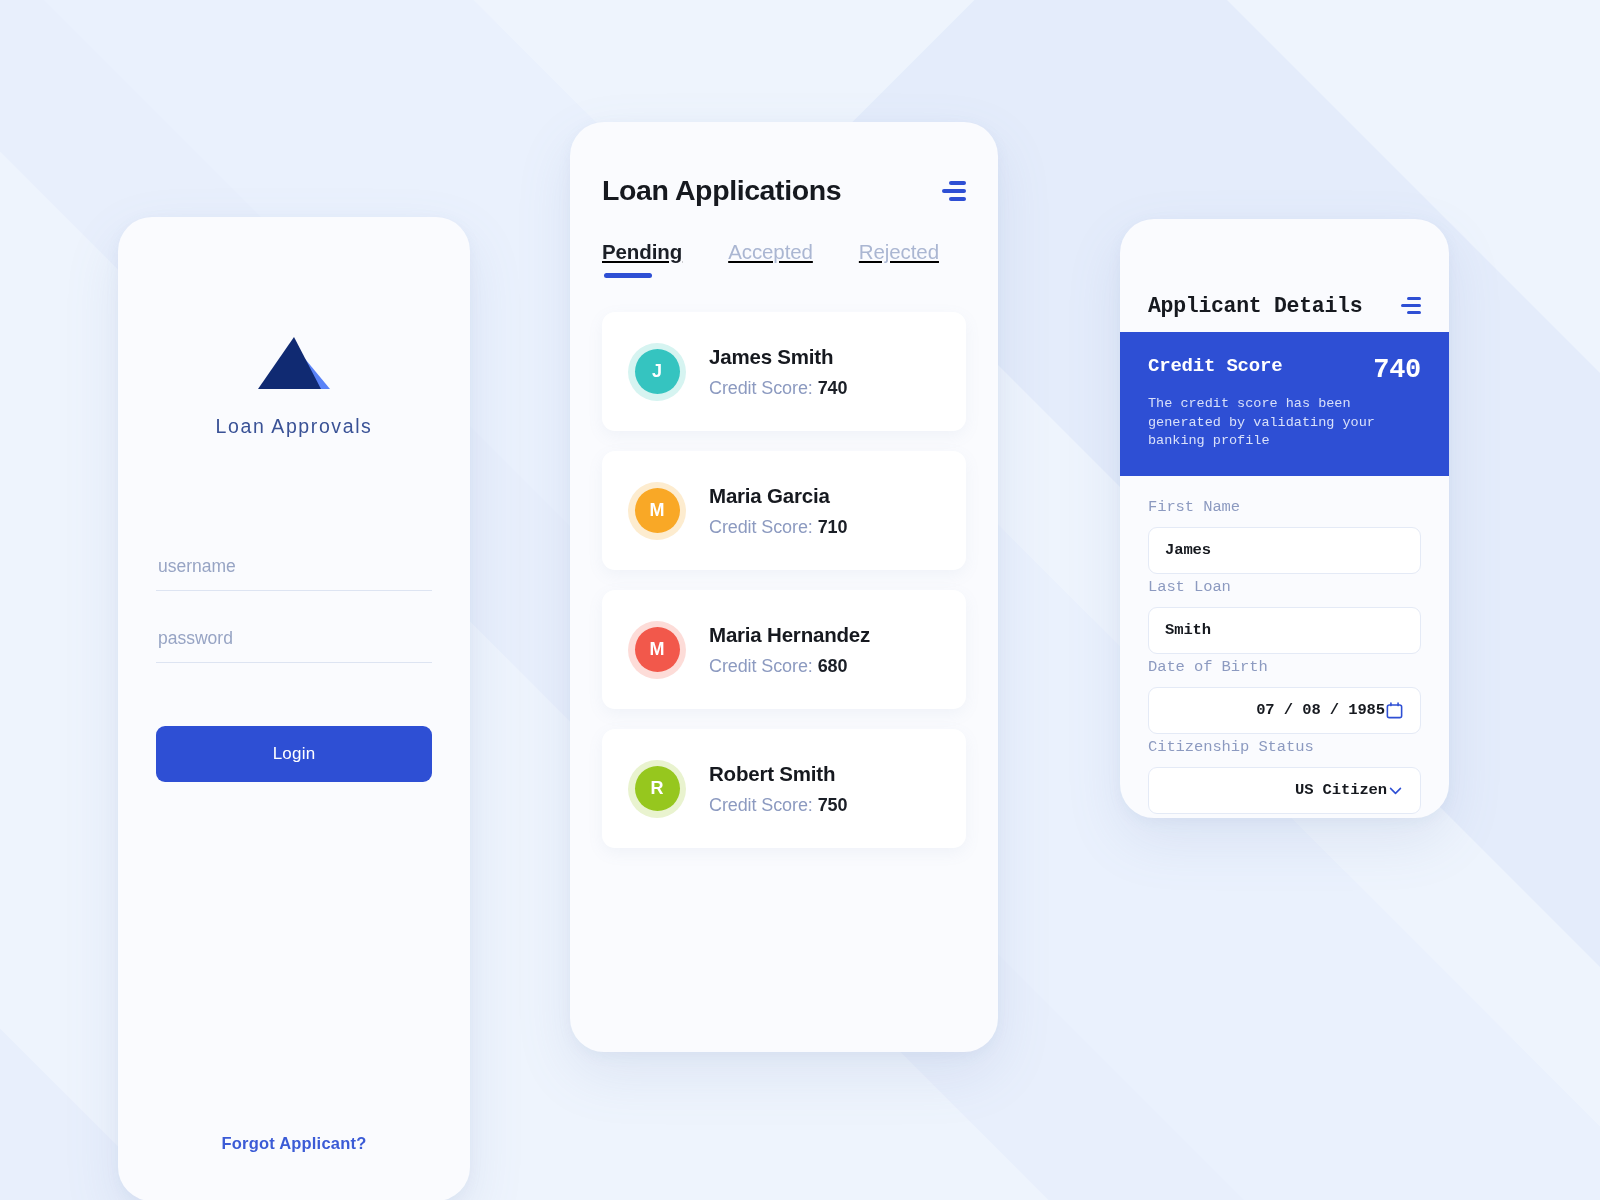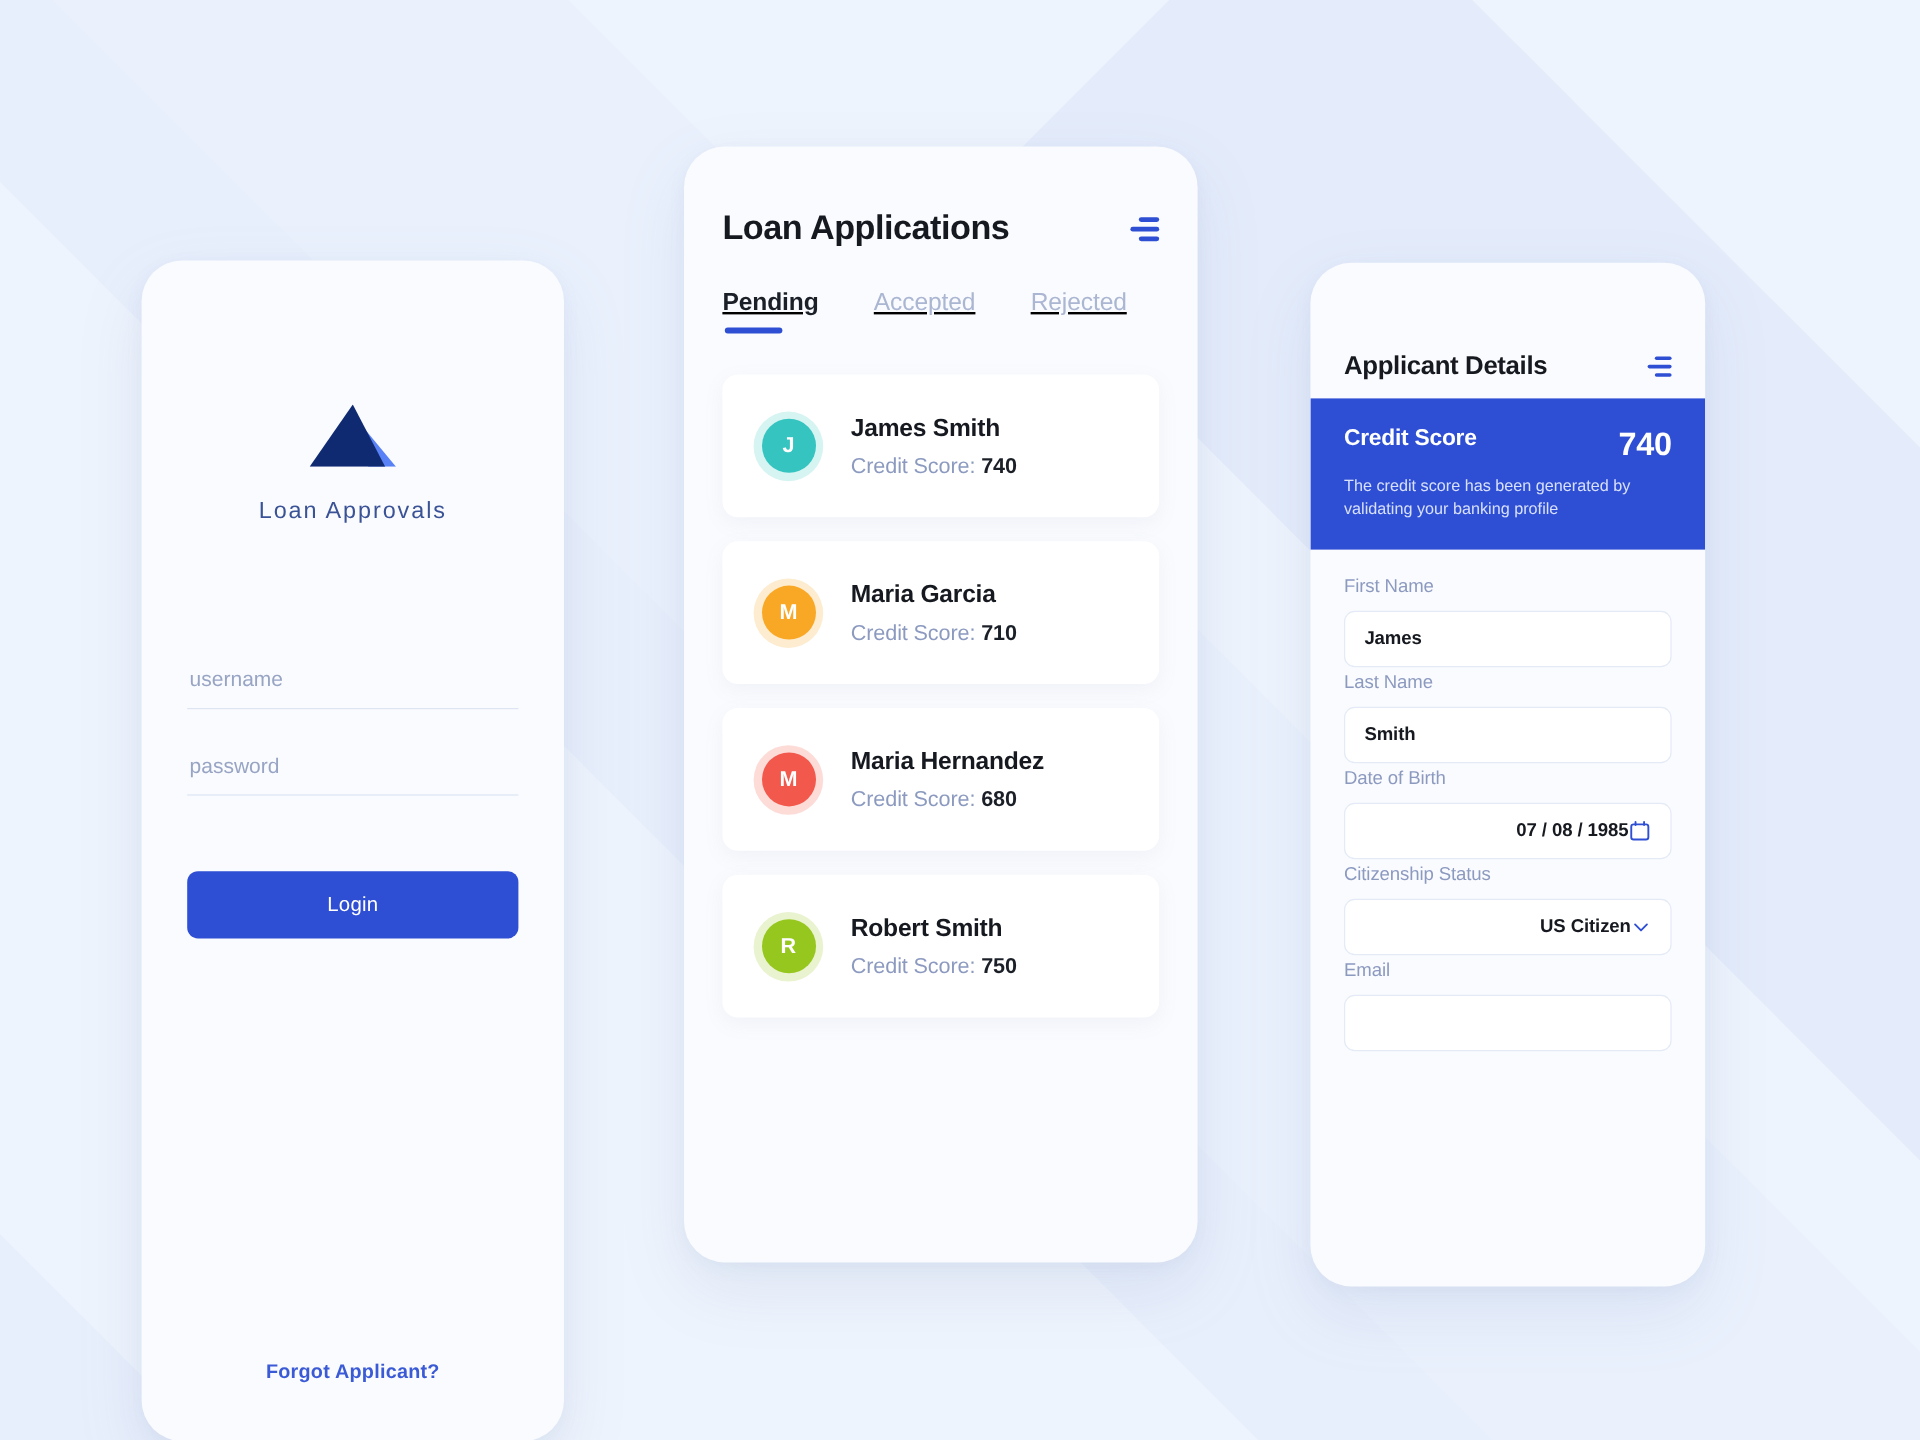--- a/index.html
+++ b/index.html
@@ -47,21 +47,21 @@
     border-radius: 34px;
     box-shadow: 0 22px 55px rgba(110,135,180,0.13), 0 4px 14px rgba(110,135,180,0.07);
     overflow: hidden;
   }
 
   
   #phone-login  { left: 118px;  top: 217px;  width: 352px; height: 984px; }
   
   #phone-list   { left: 570px;  top: 122px;  width: 428px; height: 930px; }
   
-  #phone-detail { left: 1092px; top: 219px;  width: 329px; height: 853px; }
+  #phone-detail { left: 1120px; top: 219px;  width: 329px; height: 599px; font-family: Liberation Mono, monospace; }
 
   
   .login-inner {
     padding: 0 38px;
     height: 100%;
     display: flex;
     flex-direction: column;
   }
   .brand {
     margin-top: 120px;
@@ -394,21 +394,21 @@
         <div class="score-value">740</div>
       </div>
       <div class="score-desc">The credit score has been generated by validating your banking profile</div>
     </div>
 
     <div class="detail-form" id="detail-form">
         <div class="field-label">First Name</div>
         <div class="field-box">
           <span>James</span>
         </div>
-        <div class="field-label">Last Name</div>
+        <div class="field-label">Last Loan</div>
         <div class="field-box">
           <span>Smith</span>
         </div>
         <div class="field-label">Date of Birth</div>
         <div class="field-box with-icon">
           <span>07 / 08 / 1985</span>
           <svg class="cal-icon" viewBox="0 0 24 24" fill="none">
             <rect x="3" y="5" width="18" height="16" rx="2.5" stroke="#2e4fd4" stroke-width="2"></rect>
             <path d="M7.5 2.6v3.2M16.5 2.6v3.2" stroke="#2e4fd4" stroke-width="2" stroke-linecap="round"></path>
           </svg>

